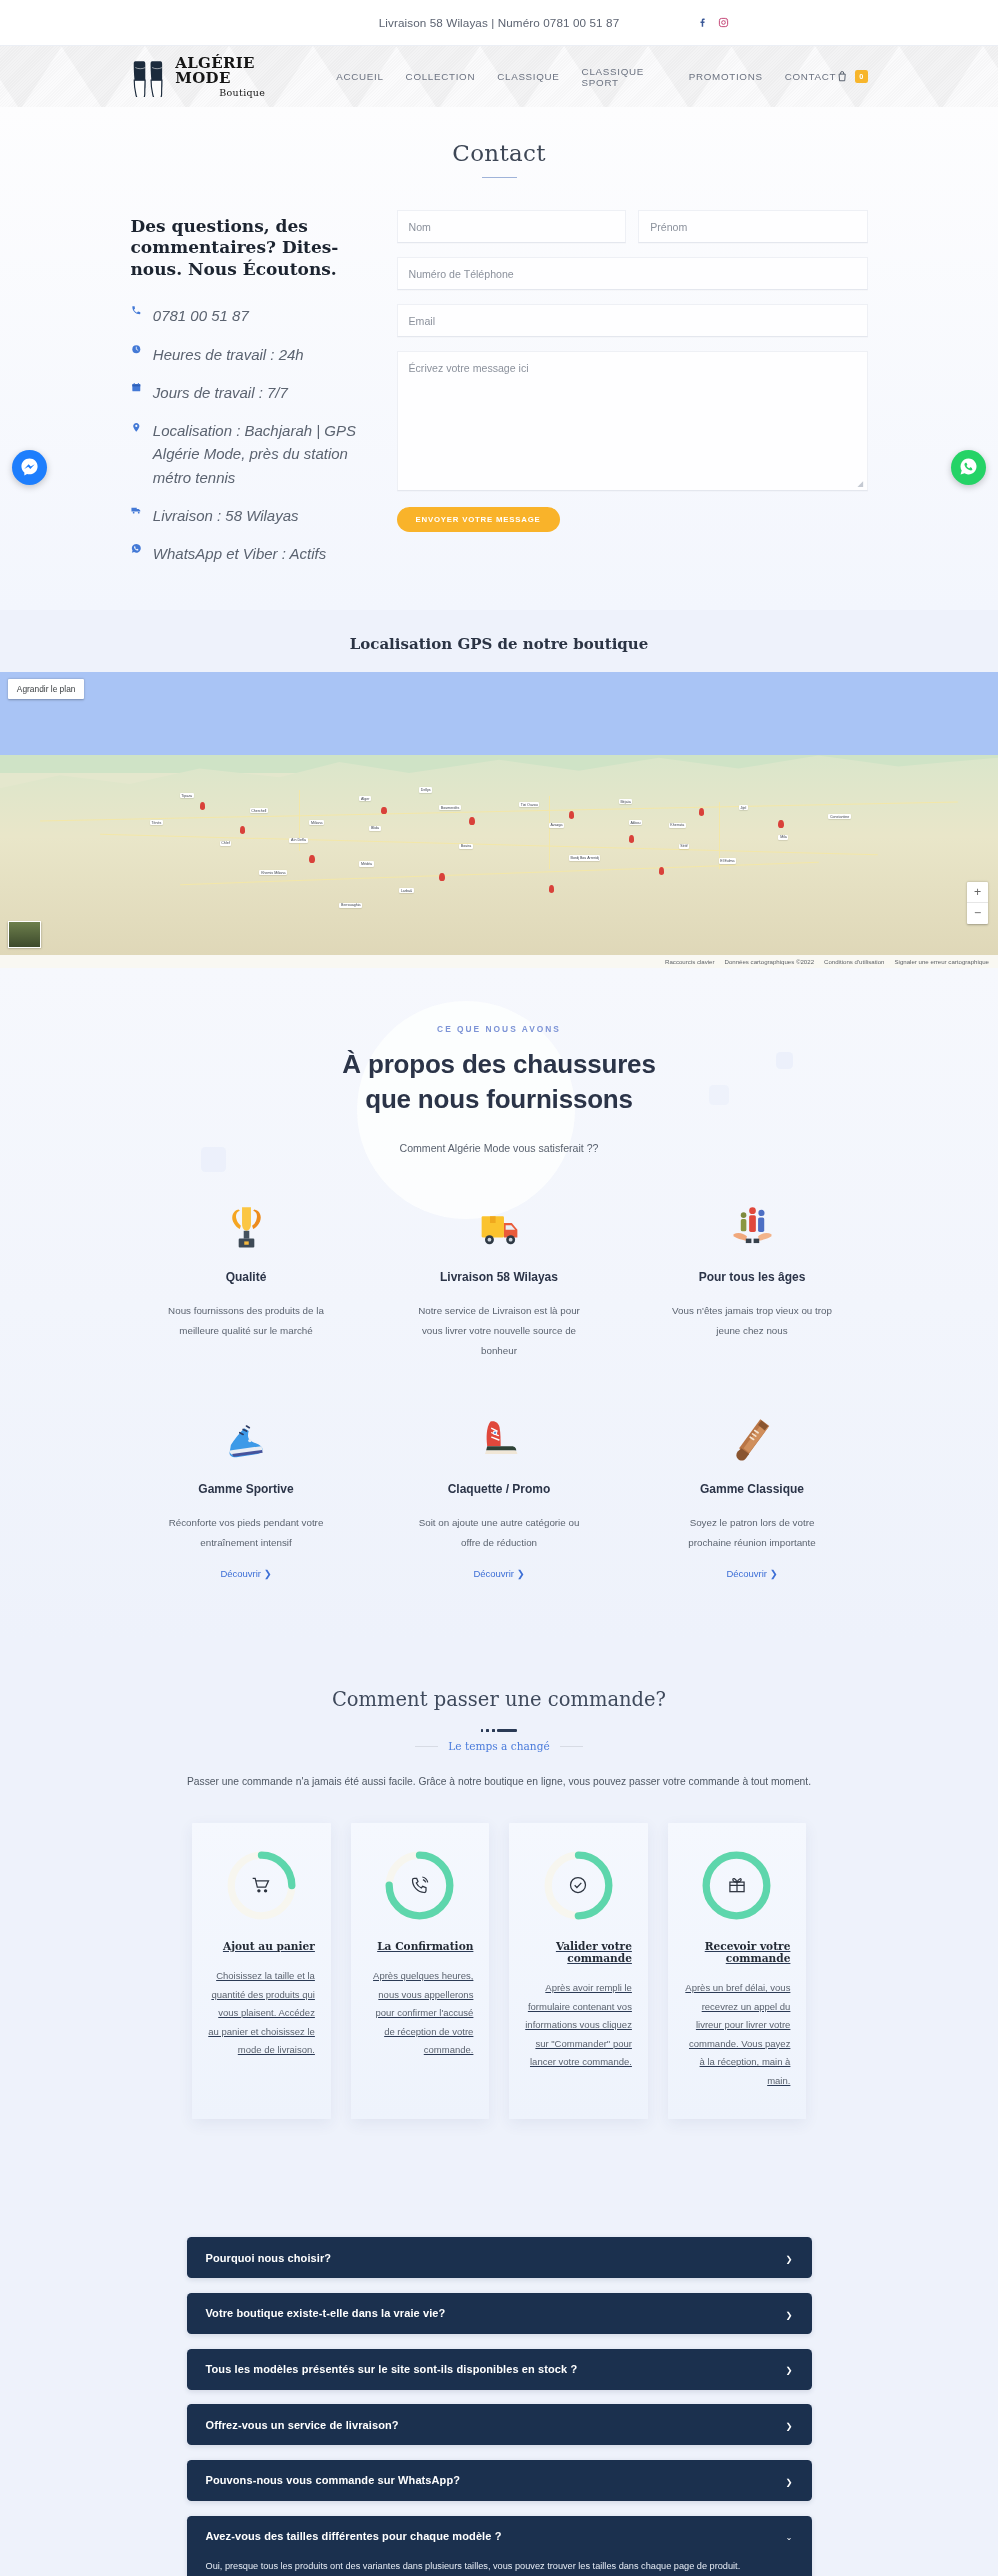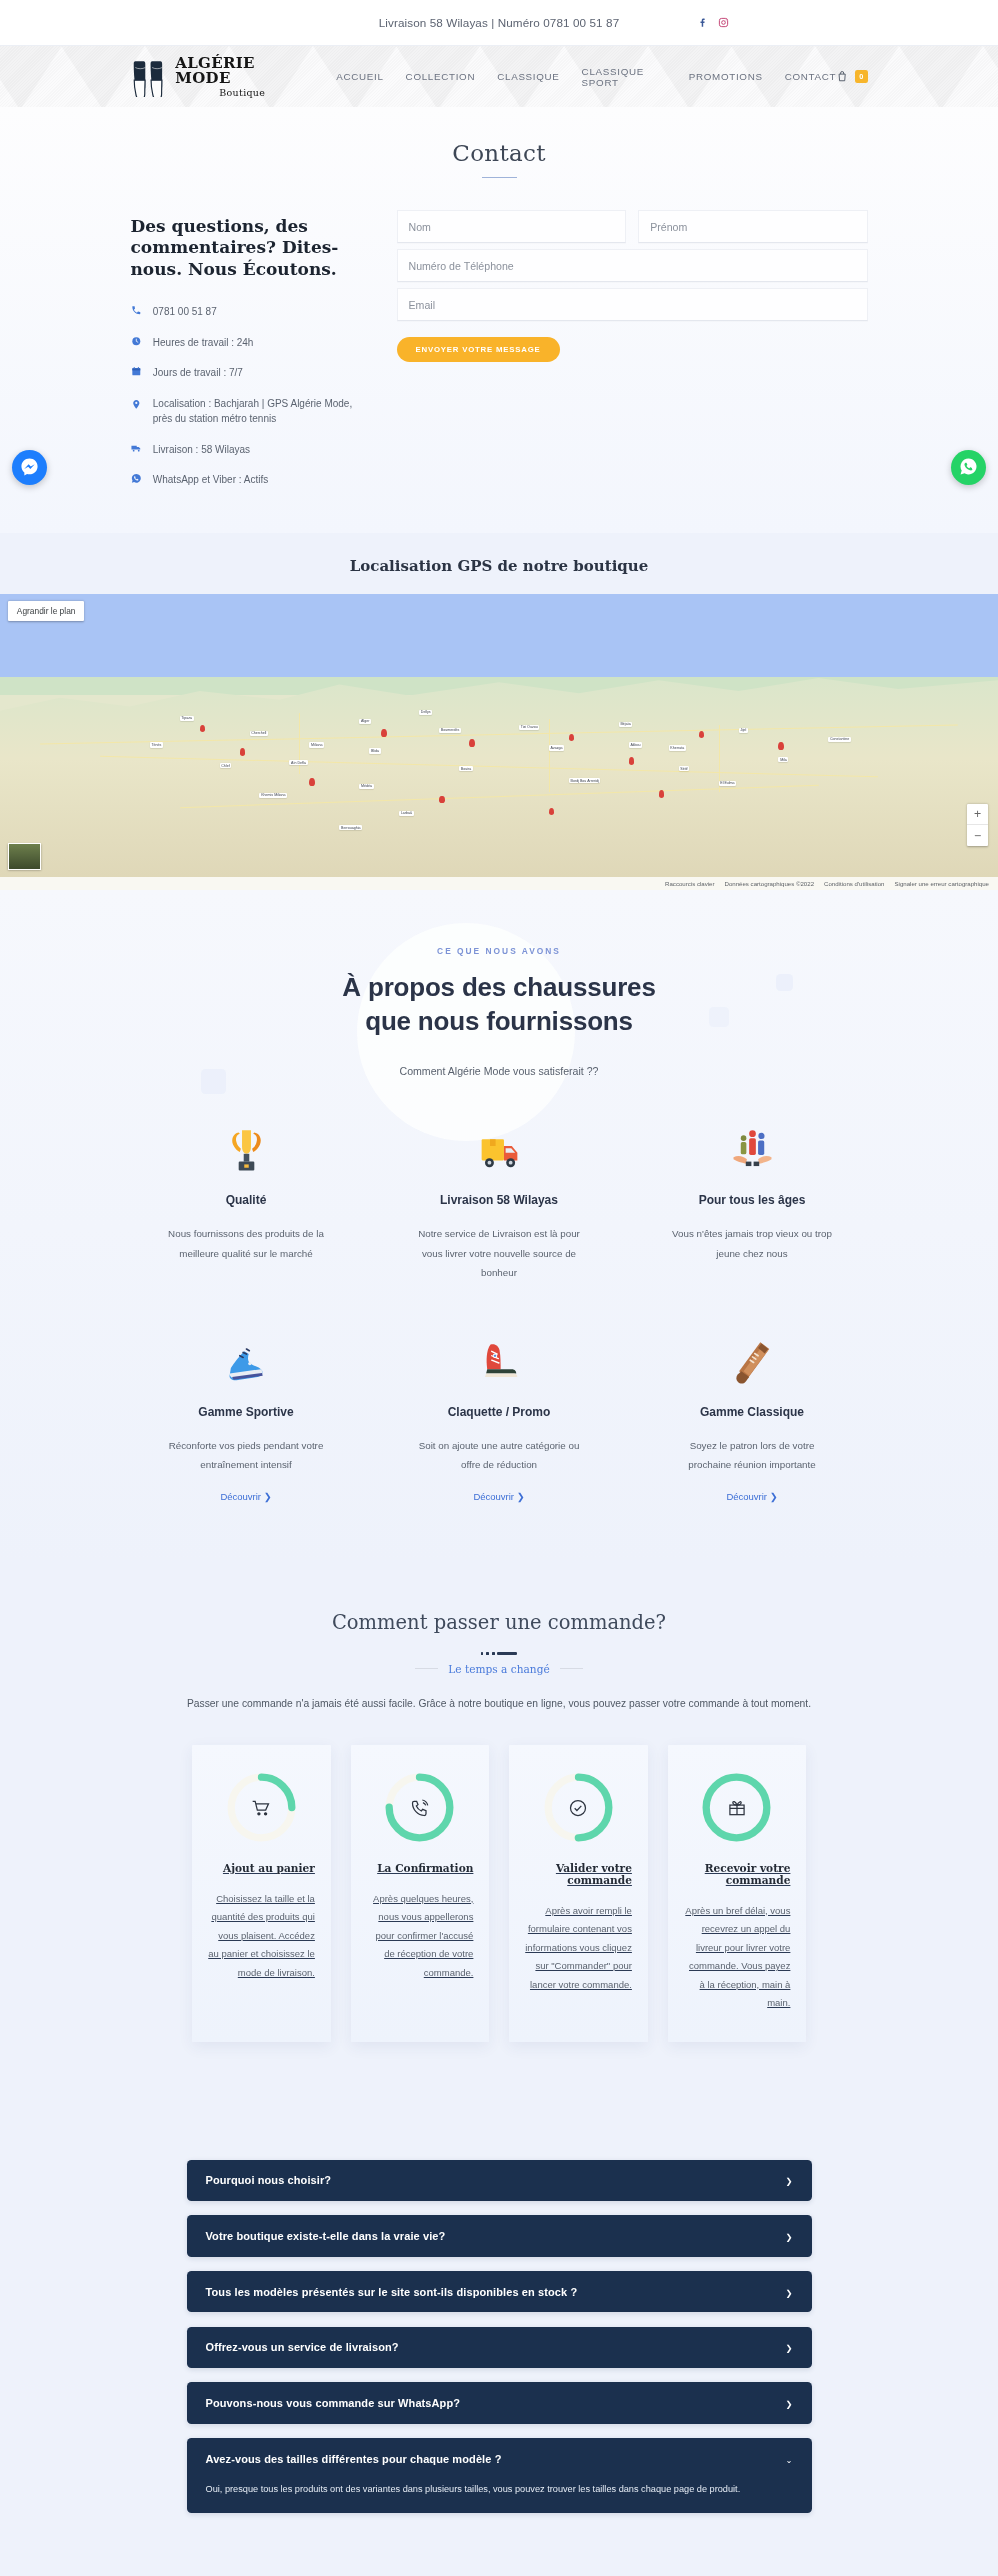--- a/index.html
+++ b/index.html
@@ -79,31 +79,31 @@
   }
   .contact-left { width: 240px; padding-top: 5.6px; }
   .contact-head {
     font-family:"DejaVu Serif", serif; font-weight:700; font-size: 17px;
     line-height: 1.28; color:#1c2430;
   }
   .info-list { margin-top: 23.4px; display:flex; flex-direction:column; gap: 15px; }
   .info-row { display:flex; gap: 10px; align-items:flex-start; }
   .info-ico { width: 12.3px; min-width:12.3px; display:flex; justify-content:center; color:#4379d6; padding-top:1.1px; }
   .info-ico svg { width:10.6px; height:10.6px; }
-  .info-txt { font-size: 10px; color:#5b6370; line-height:1.55; }
+  .info-txt { font-size: 15px; color:#5b6370; line-height:1.55;font-style:italic; }
 
   .contact-right { flex: 1; }
   .fr-row { display:flex; gap: 12.3px; }
   .fld {
     background:#fefeff; border:0.6px solid #eef0f5; border-bottom:0.6px solid #e4e7ee;
     padding: 9.5px 11px; font-size: 10.6px; color:#8b919c; flex:1;
     box-shadow: 0 0.6px 0.6px rgba(30,40,70,0.02);
   }
   .fld.tall { height: 140px; }
-  .fr-stack { display:flex; flex-direction:column; gap: 6px; }
+  .fr-stack { display:flex; flex-direction:column; gap: 14px; }
   .resize-grip { position:absolute; right:4.5px; bottom:3.3px; color:#c4c9d2; font-size:7.3px;}
   .submit-btn {
     margin-top: 15.6px; background:#f9b32a; color:#ffffff; border:none;
     border-radius: 15.6px; padding: 8.4px 19px; font-size: 7.8px; font-weight:700;
     letter-spacing: 0.8px; cursor:pointer; font-family:"Liberation Sans", sans-serif;
   }
 
   
   .map-sec { background:#eef2fb; padding: 24.6px 0 0; }
   .map-title {
@@ -403,20 +403,24 @@
       </div>
 
       <div class="contact-right">
         <div class="fr-stack">
           <div class="fr-row">
             <div class="fld">Nom</div>
             <div class="fld">Prénom</div>
           </div>
           <div class="fld">Numéro de Téléphone</div>
           <div class="fld">Email</div>
+          <div style="position:relative">
+            <div class="fld tall">Écrivez votre message ici</div>
+            <span class="resize-grip">◢</span>
+          </div>
         </div>
         <button class="submit-btn">ENVOYER VOTRE MESSAGE</button>
       </div>
     </div>
   </div>
 
   <div class="map-sec">
     <div class="map-title">Localisation GPS de notre boutique</div>
     <div class="map-box">
       <div class="map-canvas"></div>

